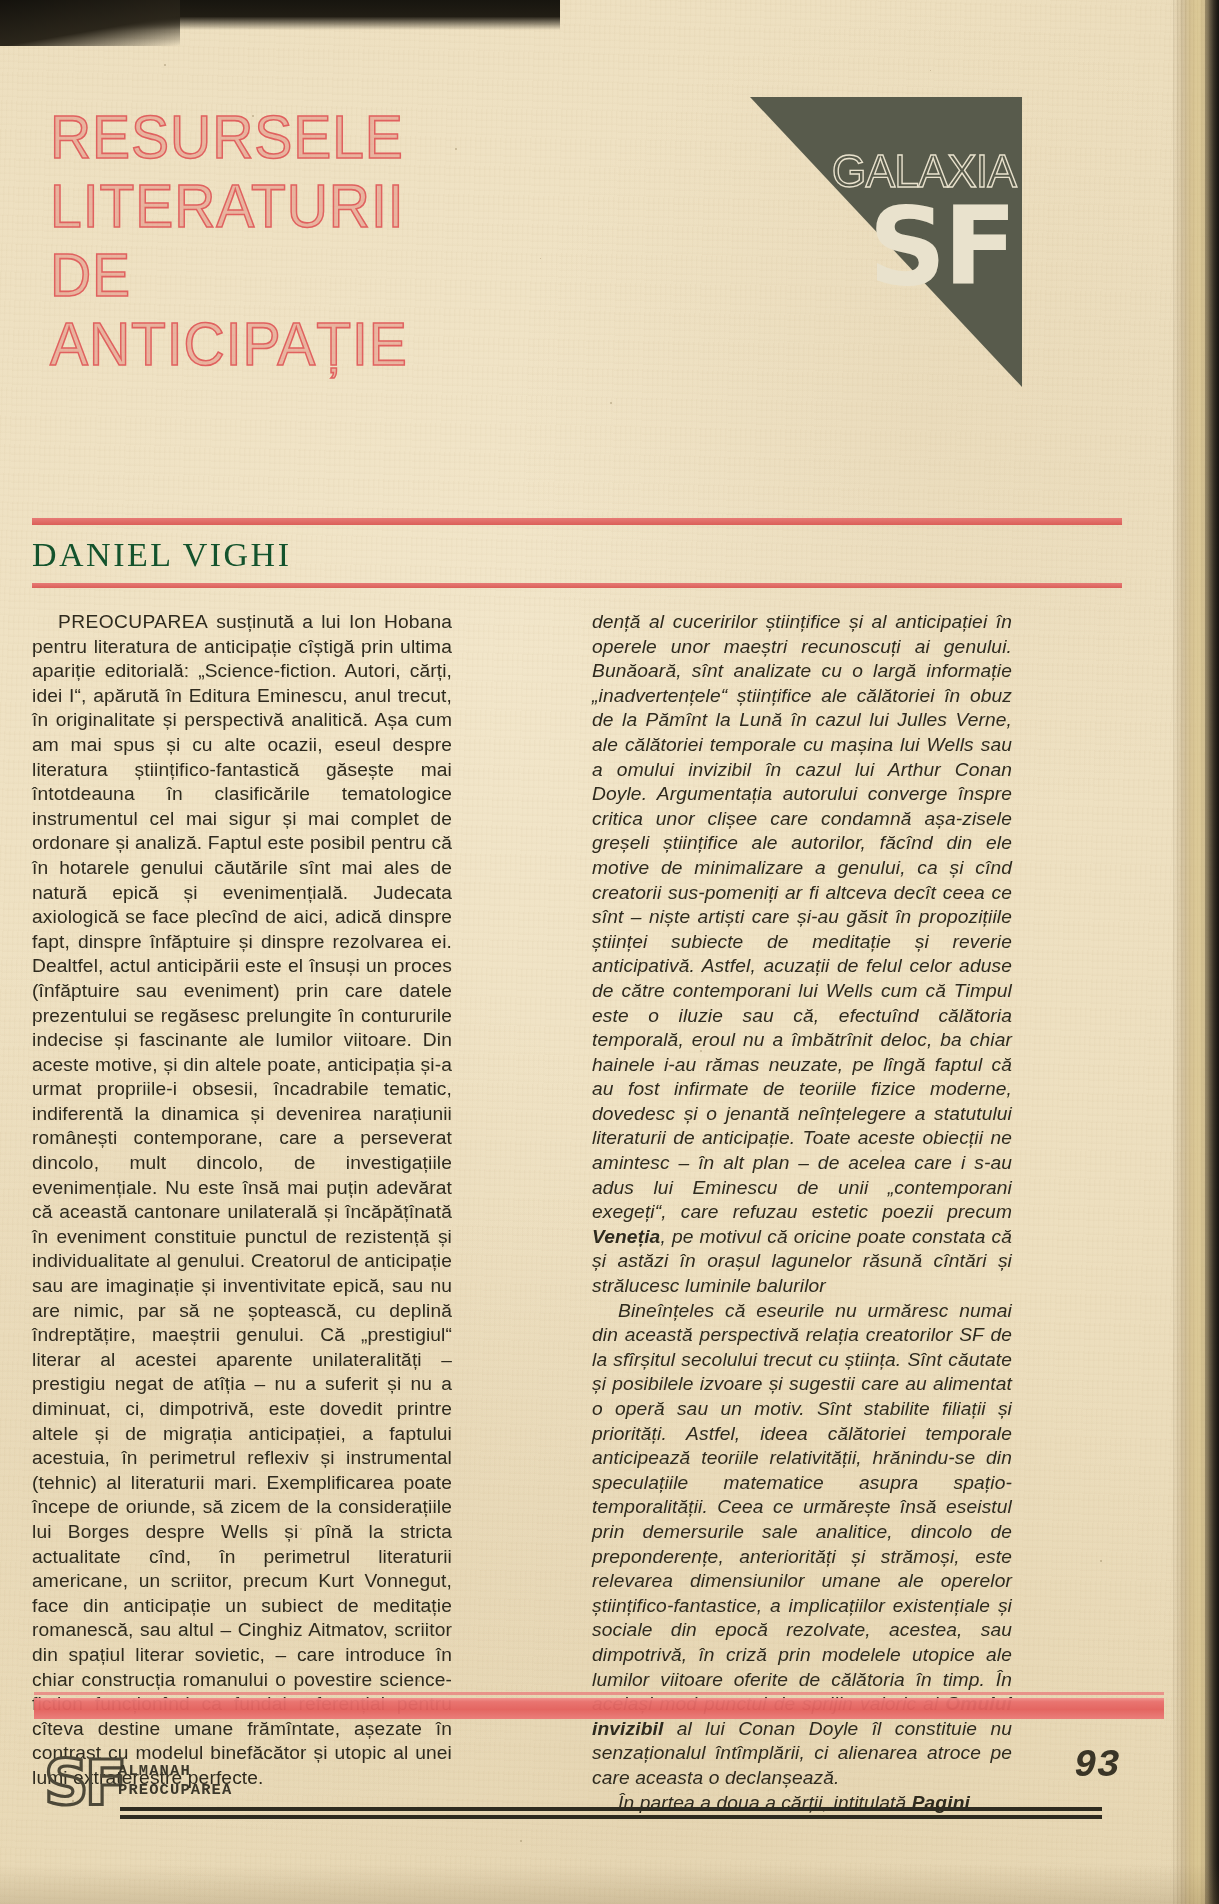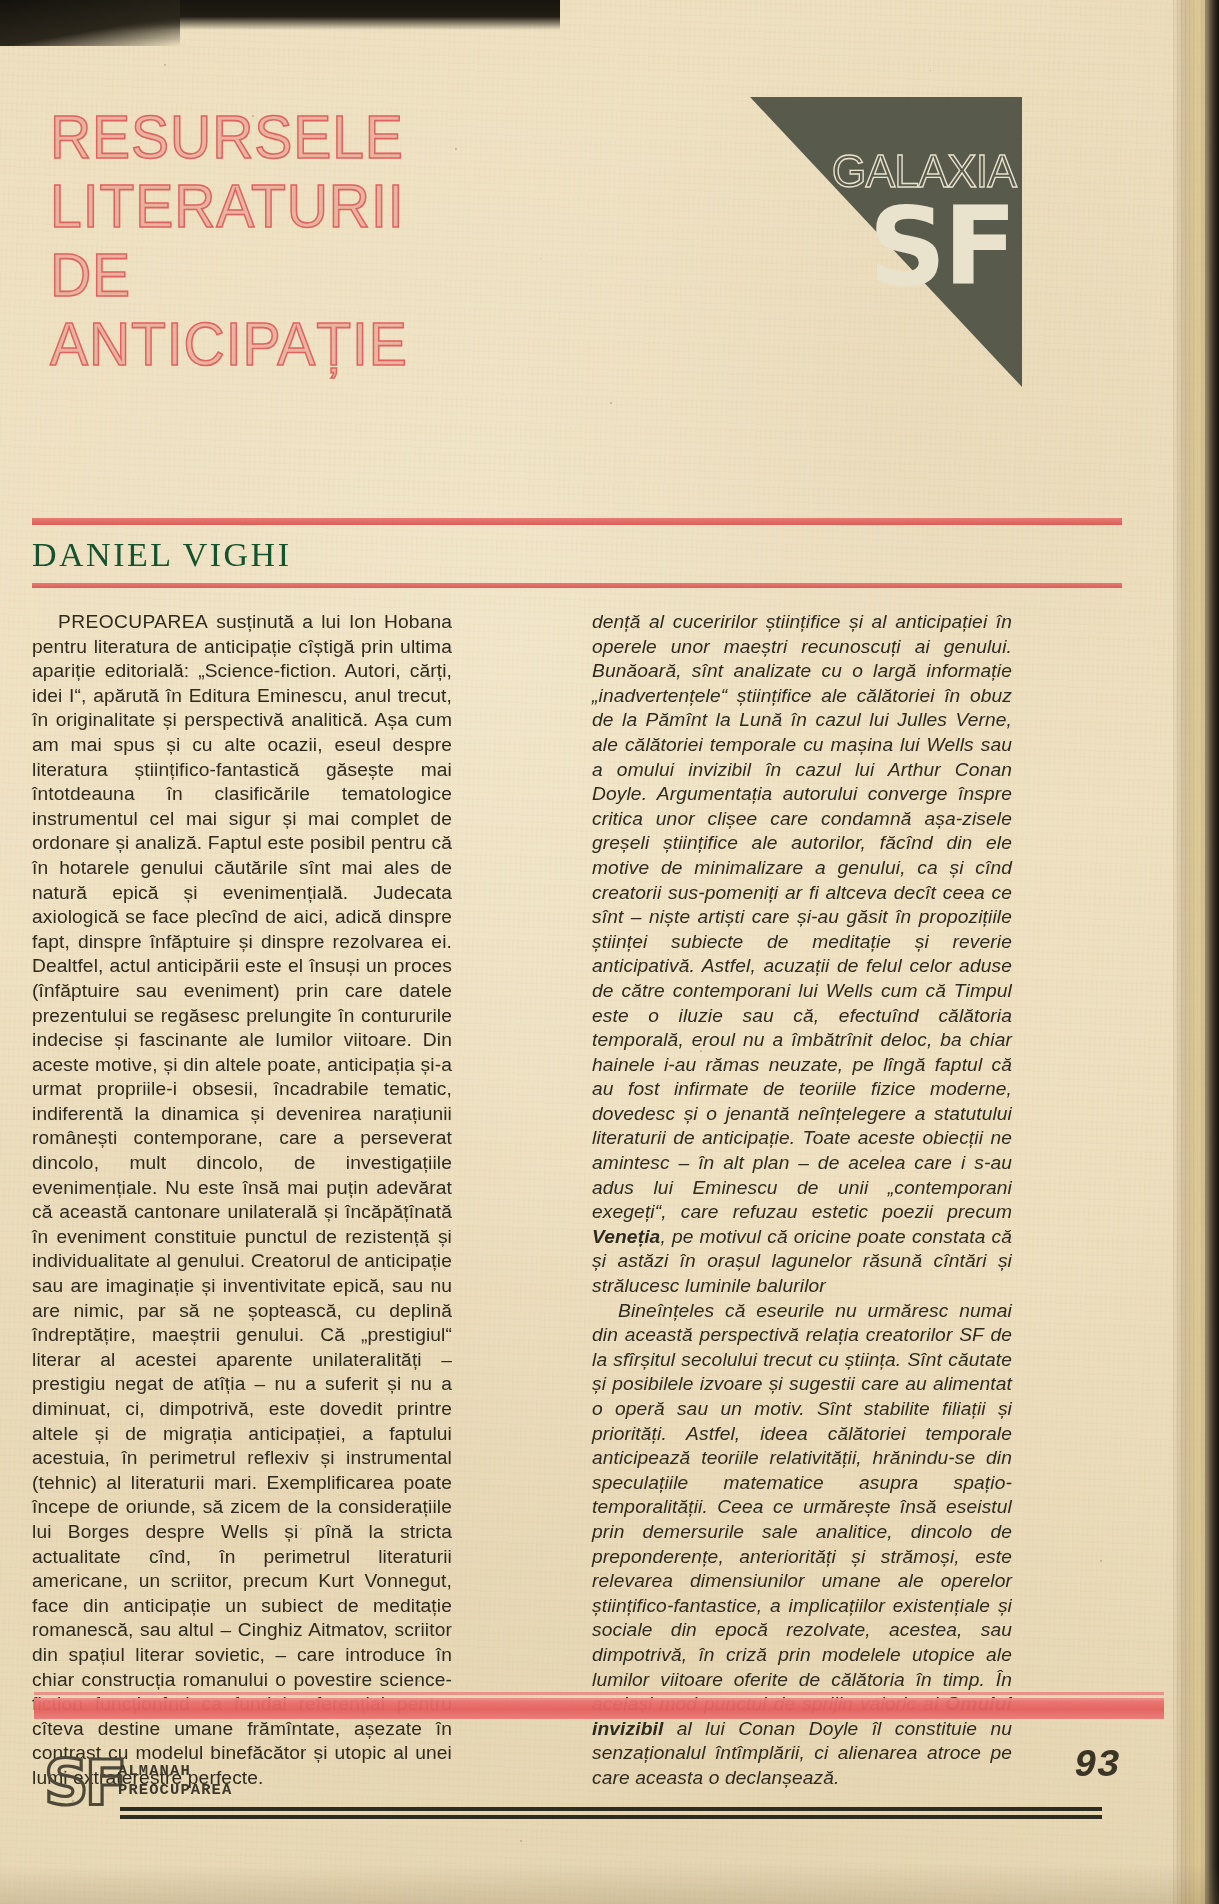--- a/index.html
+++ b/index.html
@@ -240,20 +240,21 @@
   <div class="byline">DANIEL  VIGHI</div>
   <div class="rule-red thin" style="left:32px;top:583px;width:1090px;"></div>
 
   <div class="cols">
     <div class="col left">
         <p><span class="caps">PREOCUPAREA</span> susținută a lui Ion Hobana pentru literatura de anticipație cîștigă prin ultima apariție editorială: „Science-fiction. Autori, cărți, idei I“, apărută în Editura Eminescu, anul trecut, în originalitate și perspectivă analitică. Așa cum am mai spus și cu alte ocazii, eseul despre literatura științifico-fantastică găsește mai întotdeauna în clasificările tematologice instrumentul cel mai sigur și mai complet de ordonare și analiză. Faptul este posibil pentru că în hotarele genului căutările sînt mai ales de natură epică și evenimențială. Judecata axiologică se face plecînd de aici, adică dinspre fapt, dinspre înfăptuire și dinspre rezolvarea ei. Dealtfel, actul anticipării este el însuși un proces (înfăptuire sau eveniment) prin care datele prezentului se regăsesc prelungite în contururile indecise și fascinante ale lumilor viitoare. Din aceste motive, și din altele poate, anticipația și-a urmat propriile-i obsesii, încadrabile tematic, indiferentă la dinamica și devenirea narațiunii românești contemporane, care a perseverat dincolo, mult dincolo, de investigațiile evenimențiale. Nu este însă mai puțin adevărat că această cantonare unilaterală și încăpățînată în eveniment constituie punctul de rezistență și individualitate al genului. Creatorul de anticipație sau are imaginație și inventivitate epică, sau nu are nimic, par să ne șoptească, cu deplină îndreptățire, maeștrii genului. Că „prestigiul“ literar al acestei aparente unilateralități – prestigiu negat de atîția – nu a suferit și nu a diminuat, ci, dimpotrivă, este dovedit printre altele și de migrația anticipației, a faptului acestuia, în perimetrul reflexiv și instrumental (tehnic) al literaturii mari. Exemplificarea poate începe de oriunde, să zicem de la considerațiile lui Borges despre Wells și pînă la stricta actualitate cînd, în perimetrul literaturii americane, un scriitor, precum Kurt Vonnegut, face din anticipație un subiect de meditație romanescă, sau altul – Cinghiz Aitmatov, scriitor din spațiul literar sovietic, – care introduce în chiar construcția romanului o povestire science-fiction funcționînd ca fundal referențial pentru cîteva destine umane frămîntate, așezate în contrast cu modelul binefăcător și utopic al unei lumi extraterestre perfecte.</p>
       </div>
     <div class="col right">
         <p class="noind">dență al cuceririlor științifice și al anticipației în operele unor maeștri recunoscuți ai genului. Bunăoară, sînt analizate cu o largă informație „inadvertențele“ științifice ale călătoriei în obuz de la Pămînt la Lună în cazul lui Julles Verne, ale călătoriei temporale cu mașina lui Wells sau a omului invizibil în cazul lui Arthur Conan Doyle. Argumentația autorului converge înspre critica unor clișee care condamnă așa-zisele greșeli științifice ale autorilor, făcînd din ele motive de minimalizare a genului, ca și cînd creatorii sus-pomeniți ar fi altceva decît ceea ce sînt – niște artiști care și-au găsit în propozițiile științei subiecte de meditație și reverie anticipativă. Astfel, acuzații de felul celor aduse de către contemporani lui Wells cum că Timpul este o iluzie sau că, efectuînd călătoria temporală, eroul nu a îmbătrînit deloc, ba chiar hainele i-au rămas neuzate, pe lîngă faptul că au fost infirmate de teoriile fizice moderne, dovedesc și o jenantă neînțelegere a statutului literaturii de anticipație. Toate aceste obiecții ne amintesc – în alt plan – de acelea care i s-au adus lui Eminescu de unii „contemporani exegeți“, care refuzau estetic poezii precum <b>Veneția</b>, pe motivul că oricine poate constata că și astăzi în orașul lagunelor răsună cîntări și strălucesc luminile balurilor</p>
         <p>Bineînțeles că eseurile nu urmăresc numai din această perspectivă relația creatorilor SF de la sfîrșitul secolului trecut cu știința. Sînt căutate și posibilele izvoare și sugestii care au alimentat o operă sau un motiv. Sînt stabilite filiații și priorități. Astfel, ideea călătoriei temporale anticipează teoriile relativității, hrănindu-se din speculațiile matematice asupra spațio-temporalității. Ceea ce urmărește însă eseistul prin demersurile sale analitice, dincolo de preponderențe, anteriorități și strămoși, este relevarea dimensiunilor umane ale operelor științifico-fantastice, a implicațiilor existențiale și sociale din epocă rezolvate, acestea, sau dimpotrivă, în criză prin modelele utopice ale lumilor viitoare oferite de călătoria în timp. În același mod punctul de sprijin valoric al <b>Omului invizibil</b> al lui Conan Doyle îl constituie nu senzaționalul întîmplării, ci alienarea atroce pe care aceasta o declanșează.</p>
+        <p>În partea a doua a cărții, intitulată <b>Pagini</b></p>
       </div>
   </div>
 
   <div class="footer-bar-hair"></div>
   <div class="footer-bar"></div>
 
   <div class="footer">
     <div class="sf-mark">SF</div>
     <div class="almanah">
       <div>ALMANAH</div>

